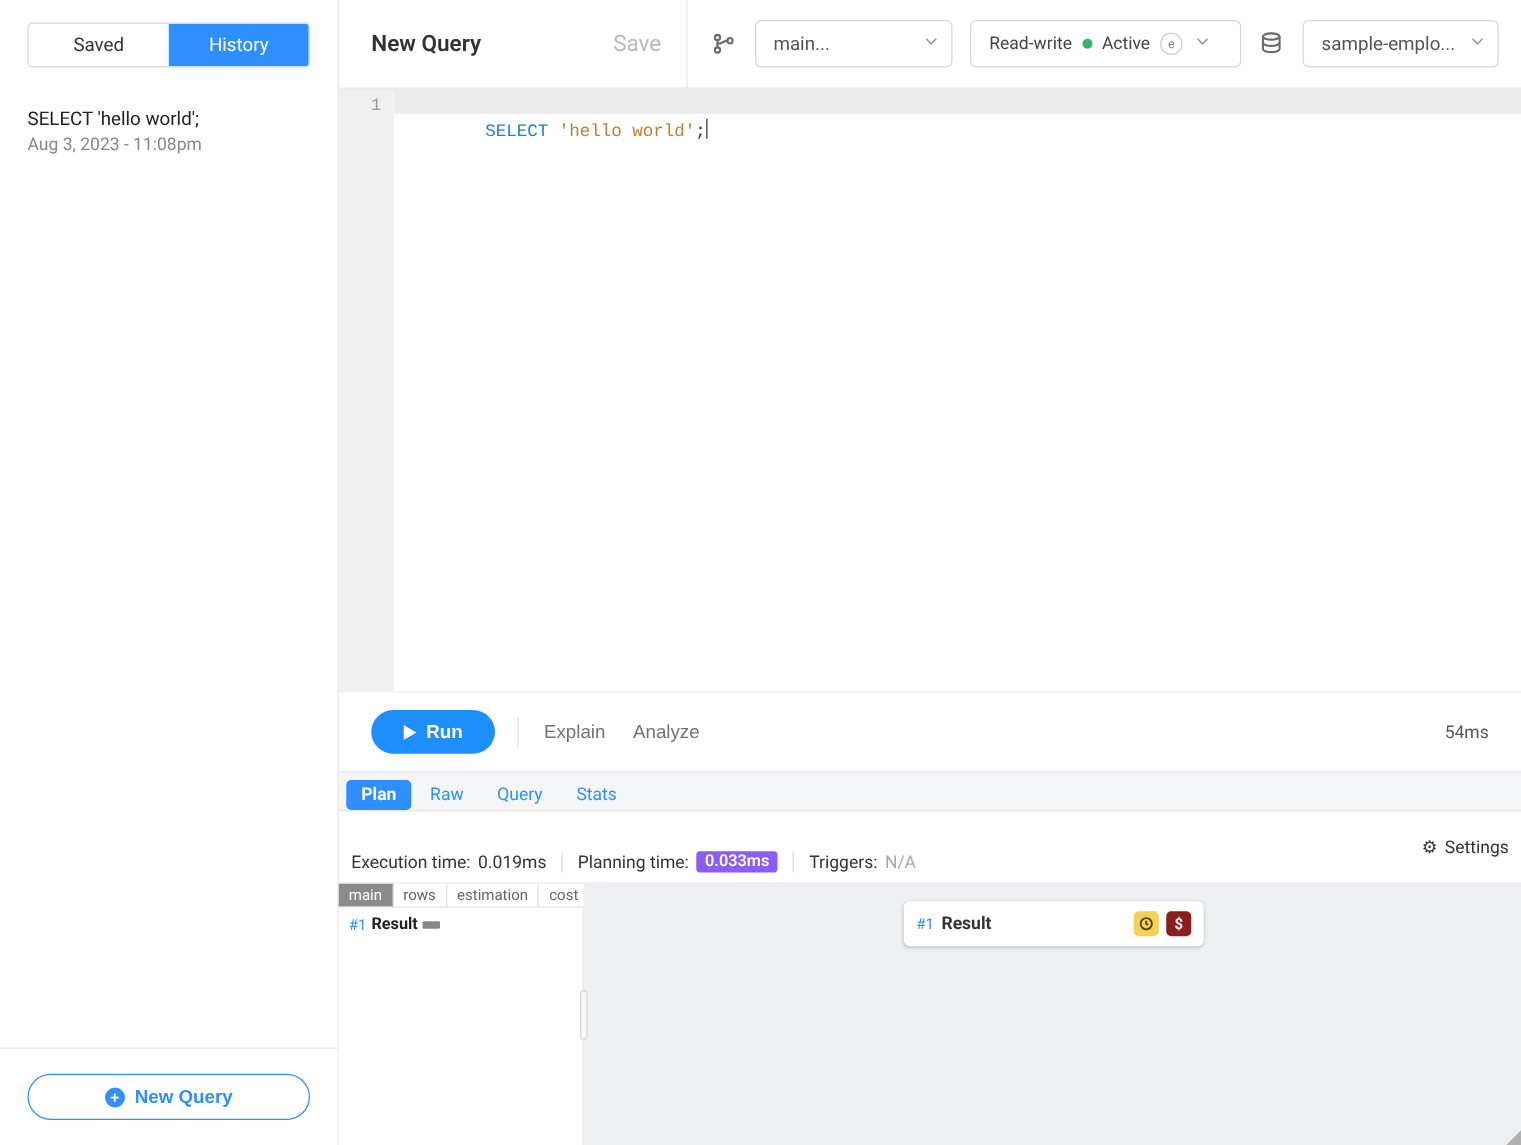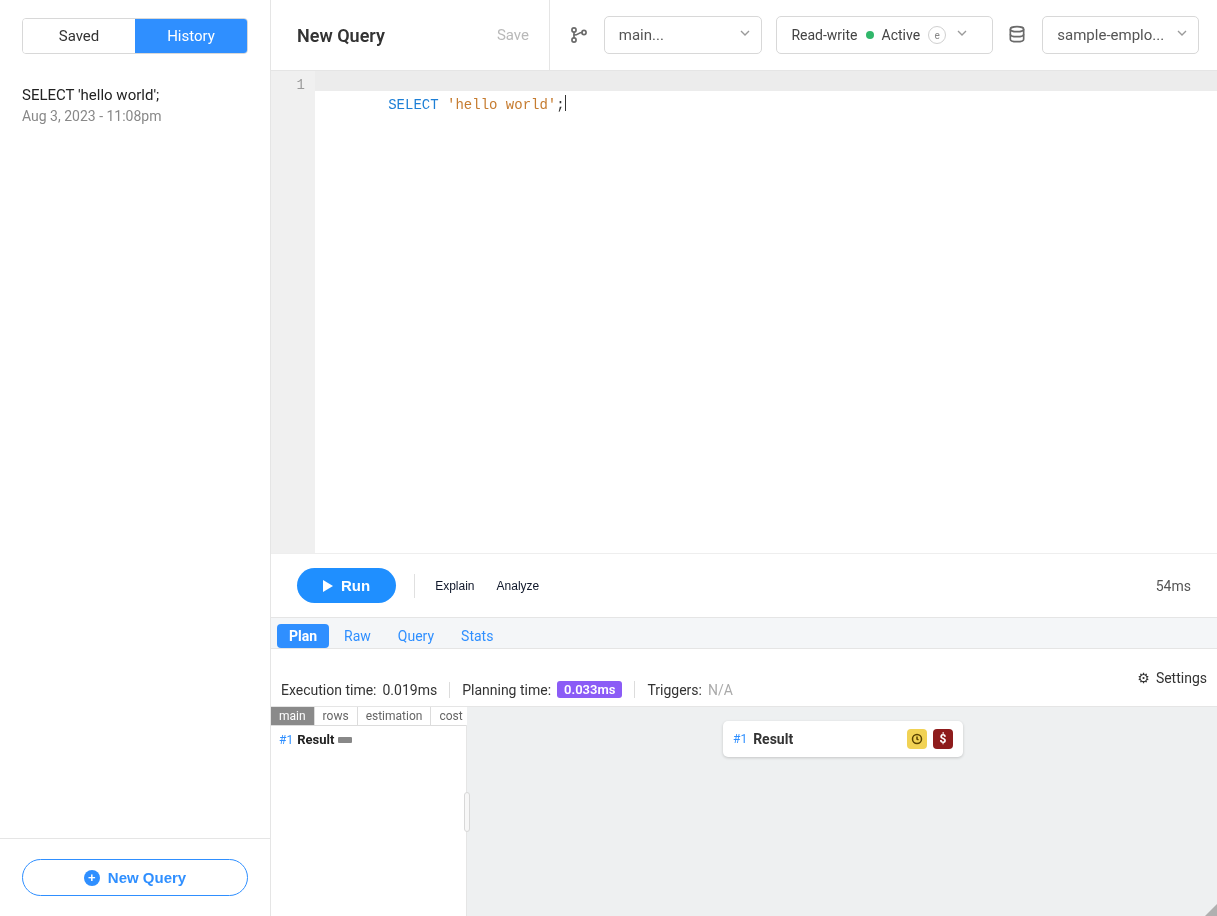--- a/index.html
+++ b/index.html
@@ -24,21 +24,21 @@
 
 
 .sidebar-footer { border-top: 1px solid #e5e5e5; padding: 20px 22px; }
 .new-query-btn { width: 100%; border: 1px solid #2f8fff; color: #2f8fff; background: #fff; border-radius: 24px; padding: 9px 0; font-size: 15px; font-weight: 600; cursor: pointer; display: flex; align-items: center; justify-content: center; gap: 8px; }
 .plus-circle { width: 16px; height: 16px; border-radius: 50%; background: #2f8fff; color: #fff; display: inline-flex; align-items: center; justify-content: center; font-size: 13px; line-height: 1; font-weight: 700; }
 
 
 .header { display: flex; align-items: center; border-bottom: 1px solid #e5e5e5; height: 71px; padding: 0 18px 0 26px; gap: 14px; }
 .header .title-area { flex: 0 0 auto; width: 238px; display: flex; align-items: center; justify-content: space-between; }
 .header .title { font-size: 18px; font-weight: 600; color: #333; }
-.header .save { color: #b9b9b9; font-size: 15px; cursor: default; margin-right: 6px; }
+.header .save { color: #b9b9b9; font-size: 18px; cursor: default; margin-right: 6px; }
 .header-sep { width: 1px; height: 71px; background: #e5e5e5; margin: 0 4px 0 0; }
 
 .hdr-icon { width: 22px; height: 22px; color: #6a6a6a; display: flex; align-items: center; justify-content: center; }
 
 .select-box { border: 1px solid #d8d8d8; border-radius: 5px; height: 38px; display: flex; align-items: center; padding: 0 8px 0 14px; gap: 6px; font-size: 15px; color: #555; background: #fff; cursor: pointer; min-width: 0; }
 .select-box .txt { flex: 1; white-space: nowrap; overflow: hidden; text-overflow: ellipsis; }
 .select-box.branch { width: 160px; }
 .select-box.role { width: 218px; gap: 8px; }
 .select-box.db { width: 158px; }
 .chev { color: #9a9a9a; flex: 0 0 auto; }
@@ -55,21 +55,21 @@
 .code .str { color: #c67c30; }
 .code .punc { color: #333; }
 .cursor { display: inline-block; width: 1px; height: 16px; background: #333; vertical-align: -2px; }
 .line-hl { position: absolute; left: 0; right: 0; top: 0; height: 20px; background: #ececec; z-index: -1; }
 
 
 .run-bar { display: flex; align-items: center; padding: 14px 26px; gap: 18px; border-top: 1px solid #eee; }
 .run-btn { background: #1f8fff; color: #fff; border: none; border-radius: 22px; padding: 9px 26px; font-size: 15px; font-weight: 600; display: flex; align-items: center; gap: 8px; cursor: pointer; }
 .play-tri { width: 0; height: 0; border-left: 10px solid #fff; border-top: 6px solid transparent; border-bottom: 6px solid transparent; }
 .vsep { width: 1px; height: 24px; background: #e0e0e0; }
-.link-btn { color: #0f172a; background: none; border: none; font-size: 12px; cursor: pointer; padding: 4px 2px; }
+.link-btn { color: #737373; background: none; border: none; font-size: 15px; cursor: pointer; padding: 4px 2px; }
 .run-bar .spacer { flex: 1; }
 .run-bar .timing { color: #555; font-size: 14px; }
 
 
 .result-tabs { display: flex; gap: 3px; padding: 6px 6px 0 6px; background: #f4f6f8; border-top: 1px solid #e5e5e5; }
 .result-tabs .rtab { padding: 4px 12px; border-radius: 4px; font-size: 14px; color: #2f8fff; cursor: pointer; }
 .result-tabs .rtab.active { background: #2f8fff; color: #fff; font-weight: bold; }
 
 
 .stats-row { display: flex; align-items: center; padding: 8px 10px; font-size: 14px; border-bottom: 1px solid #e5e5e5; border-top: 1px solid #e5e5e5; gap: 0; }

